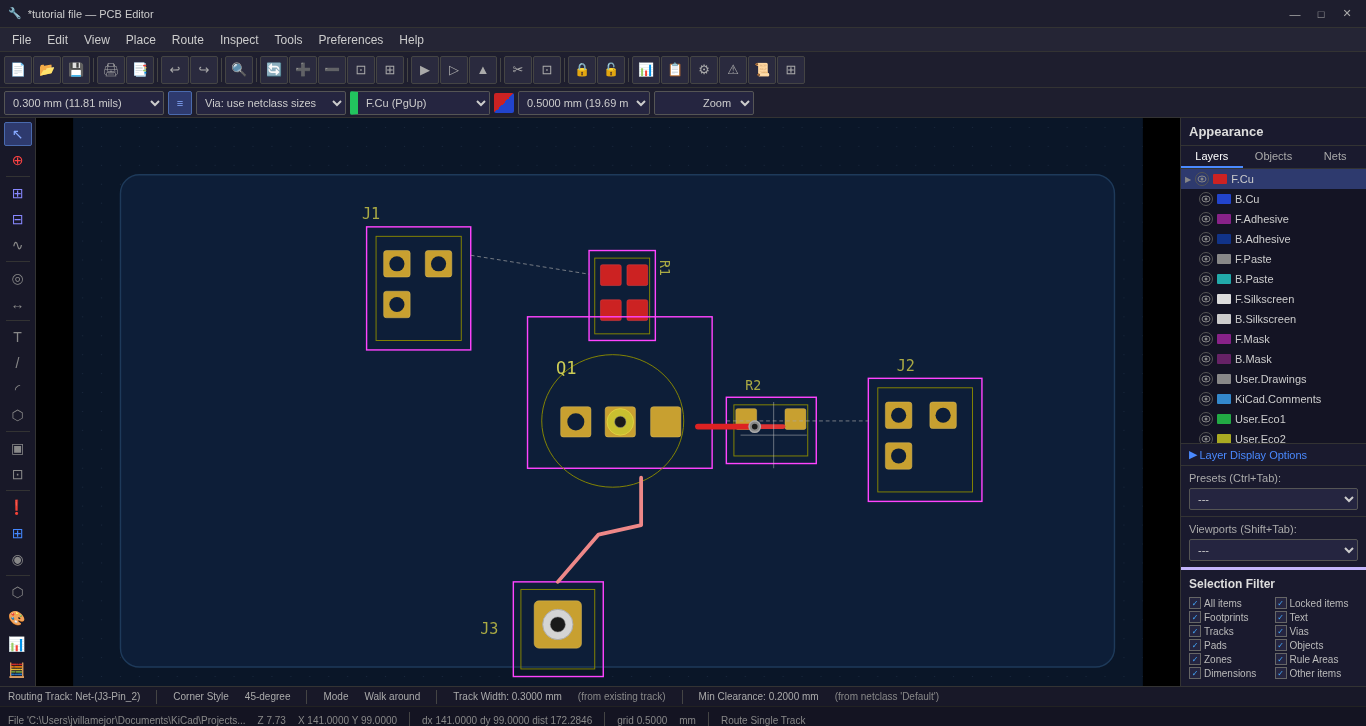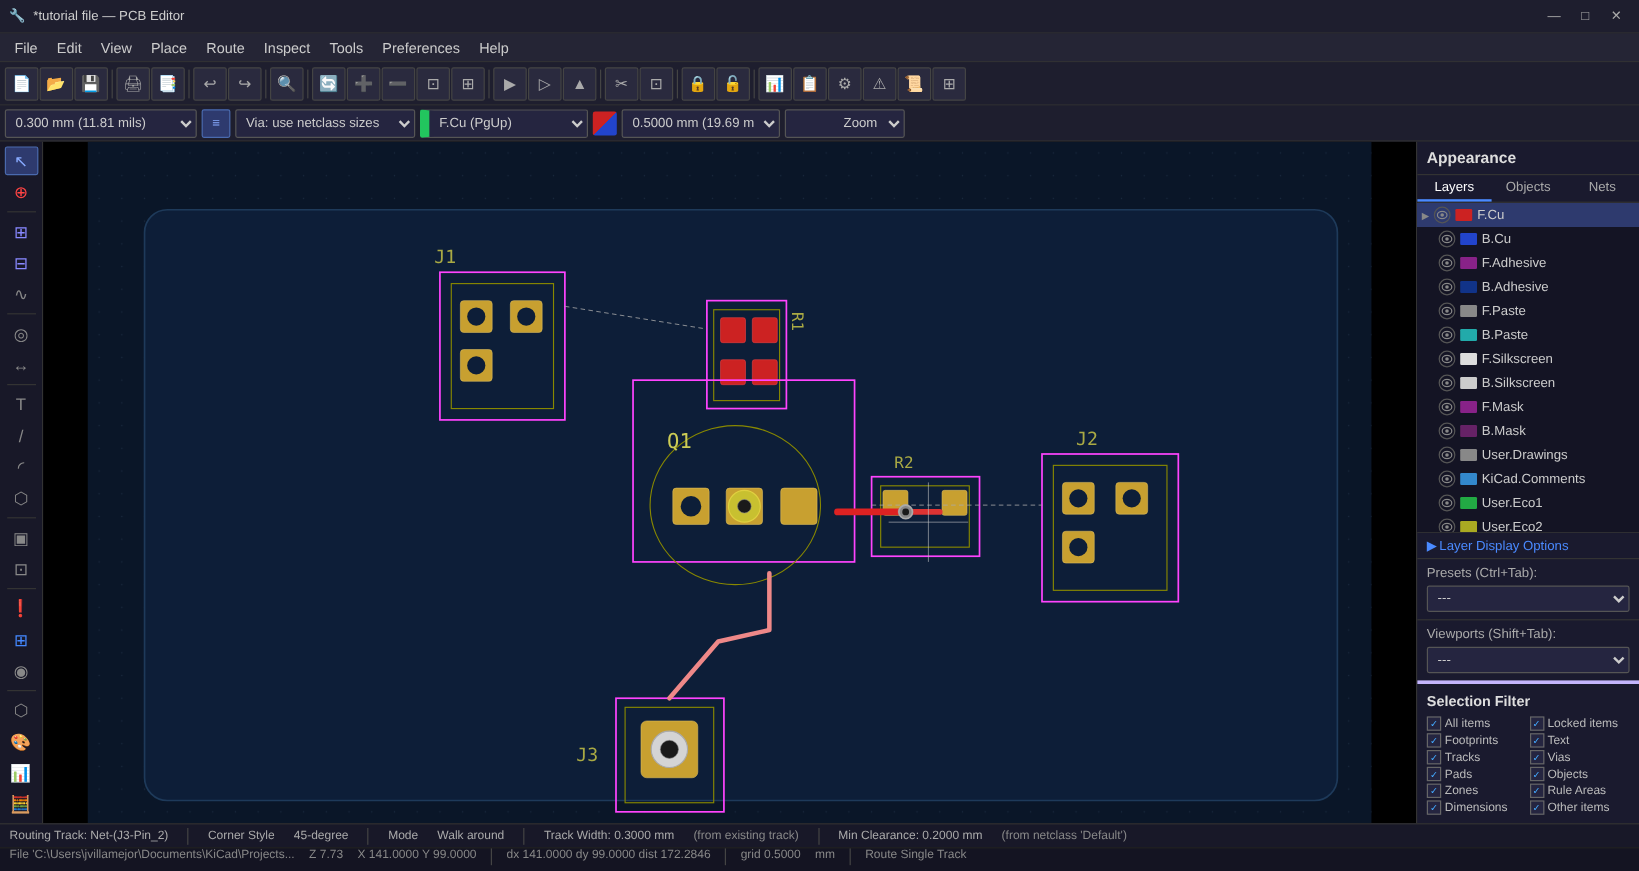--- a/index.html
+++ b/index.html
@@ -74,21 +74,21 @@
     .sf-title { font-size: 12px; font-weight: bold; color: #ddd; margin-bottom: 6px; }
     .sf-grid { display: grid; grid-template-columns: 1fr 1fr; gap: 2px; }
     .sf-item { display: flex; align-items: center; gap: 3px; font-size: 10px; color: #bbb; cursor: pointer; }
     .sf-check { width: 12px; height: 12px; border: 1px solid #666; background: #252540; display: flex; align-items: center; justify-content: center; font-size: 8px; color: #4af; cursor: pointer; }
 
     
     #statusbar { background: #181828; border-top: 1px solid #333; display: flex; align-items: center; height: 20px; padding: 0 8px; gap: 16px; font-size: 10px; color: #aaa; }
     .sb-sep { width: 1px; height: 14px; background: #444; }
 
     
-    #infobar { background: #141422; border-top: 1px solid #222; display: flex; align-items: flex-start; height: 20px; padding: 0 8px; gap: 12px; font-size: 10px; color: #888; }
+    #infobar { background: #141422; border-top: 1px solid #222; display: flex; align-items: flex-end; height: 20px; padding: 0 8px; gap: 12px; font-size: 10px; color: #888; }
 
     
     ::-webkit-scrollbar { width: 6px; }
     ::-webkit-scrollbar-track { background: #1a1a2e; }
     ::-webkit-scrollbar-thumb { background: #444; border-radius: 3px; }
 
     
     .pcb-bg { fill: #0a1628; }
   </style>
 </head>

